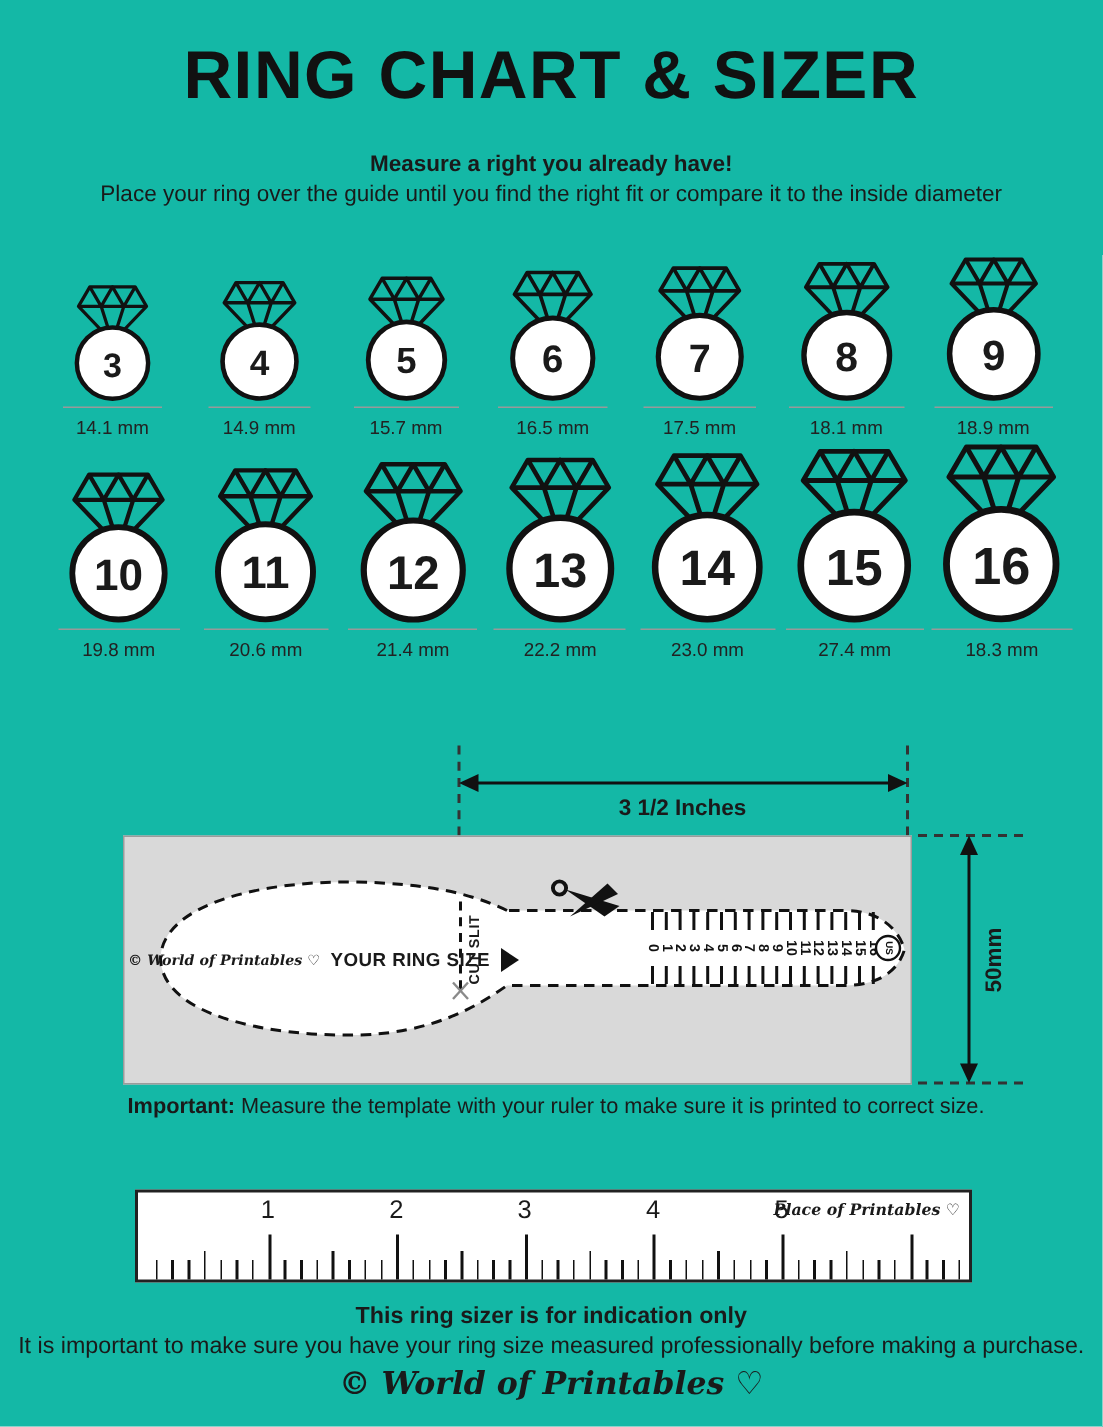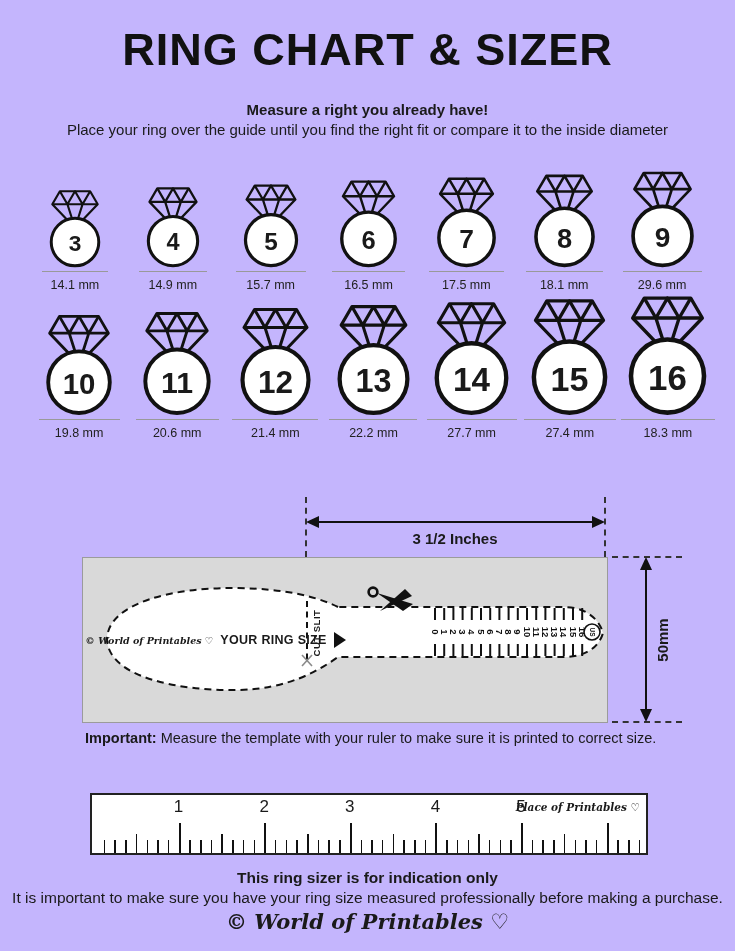--- a/index.html
+++ b/index.html
@@ -1,17 +1,17 @@
 <!DOCTYPE html>
 <html><head>
 <meta charset="utf-8">
 <style>
   html,body{margin:0;padding:0;background:#e8e8e8;}
   .page{
-    position:relative;width:735px;height:951px;margin:0 auto;background:#c4b5fd;
+    position:relative;width:735px;height:951px;margin:0 auto;background:#14b8a6;
     font-family:"Liberation Sans", sans-serif;color:#1a1a1a;overflow:hidden;text-decoration:underline;
   }
   
   .title{position:absolute;top:24px;left:0;width:100%;text-align:center;
     font-size:45px;font-weight:bold;letter-spacing:1px;color:#111;}
   .sub-bold{position:absolute;top:101px;left:0;width:100%;text-align:center;
     font-size:15px;font-weight:bold;}
   .sub{position:absolute;top:121px;left:0;width:100%;text-align:center;font-size:15px;}
   
   .ring-row{position:absolute;display:flex;justify-content:space-between;align-items:flex-end;}
@@ -142,21 +142,21 @@
       <div class="ring-cell">
         <svg viewBox="0 0 100 148" width="67" height="99">
           <g stroke="#111" stroke-width="4" fill="none" stroke-linejoin="round">
             <path d="M8 30 L22 6 H78 L92 30 L50 74 Z"></path>
             <path d="M8 30 H92 M22 6 L36 30 L50 6 L64 30 L78 6 M36 30 L50 74 M64 30 L50 74"></path>
           </g>
           <circle cx="50" cy="100" r="44" fill="#ffffff" stroke="#111" stroke-width="5.5"></circle>
           <text x="50" y="102" text-anchor="middle" dominant-baseline="central" font-size="42" font-weight="600" fill="#1a1a1a">9</text>
         </svg>
         <div class="ring-underline" style="width:79px"></div>
-        <div class="ring-mm">29.6 mm</div>
+        <div class="ring-mm">18.9 mm</div>
       </div>
     </div>
   <div class="ring-row ring-row-1">
       <div class="ring-cell">
         <svg viewBox="0 0 100 148" width="70" height="104">
           <g stroke="#111" stroke-width="4" fill="none" stroke-linejoin="round">
             <path d="M8 30 L22 6 H78 L92 30 L50 74 Z"></path>
             <path d="M8 30 H92 M22 6 L36 30 L50 6 L64 30 L78 6 M36 30 L50 74 M64 30 L50 74"></path>
           </g>
           <circle cx="50" cy="100" r="44" fill="#ffffff" stroke="#111" stroke-width="5.5"></circle>
@@ -204,21 +204,21 @@
       <div class="ring-cell">
         <svg viewBox="0 0 100 148" width="79" height="117">
           <g stroke="#111" stroke-width="4" fill="none" stroke-linejoin="round">
             <path d="M8 30 L22 6 H78 L92 30 L50 74 Z"></path>
             <path d="M8 30 H92 M22 6 L36 30 L50 6 L64 30 L78 6 M36 30 L50 74 M64 30 L50 74"></path>
           </g>
           <circle cx="50" cy="100" r="44" fill="#ffffff" stroke="#111" stroke-width="5.5"></circle>
           <text x="50" y="102" text-anchor="middle" dominant-baseline="central" font-size="42" font-weight="600" fill="#1a1a1a">14</text>
         </svg>
         <div class="ring-underline" style="width:90px"></div>
-        <div class="ring-mm">27.7 mm</div>
+        <div class="ring-mm">23.0 mm</div>
       </div>
       <div class="ring-cell">
         <svg viewBox="0 0 100 148" width="81" height="120">
           <g stroke="#111" stroke-width="4" fill="none" stroke-linejoin="round">
             <path d="M8 30 L22 6 H78 L92 30 L50 74 Z"></path>
             <path d="M8 30 H92 M22 6 L36 30 L50 6 L64 30 L78 6 M36 30 L50 74 M64 30 L50 74"></path>
           </g>
           <circle cx="50" cy="100" r="44" fill="#ffffff" stroke="#111" stroke-width="5.5"></circle>
           <text x="50" y="102" text-anchor="middle" dominant-baseline="central" font-size="42" font-weight="600" fill="#1a1a1a">15</text>
         </svg>

